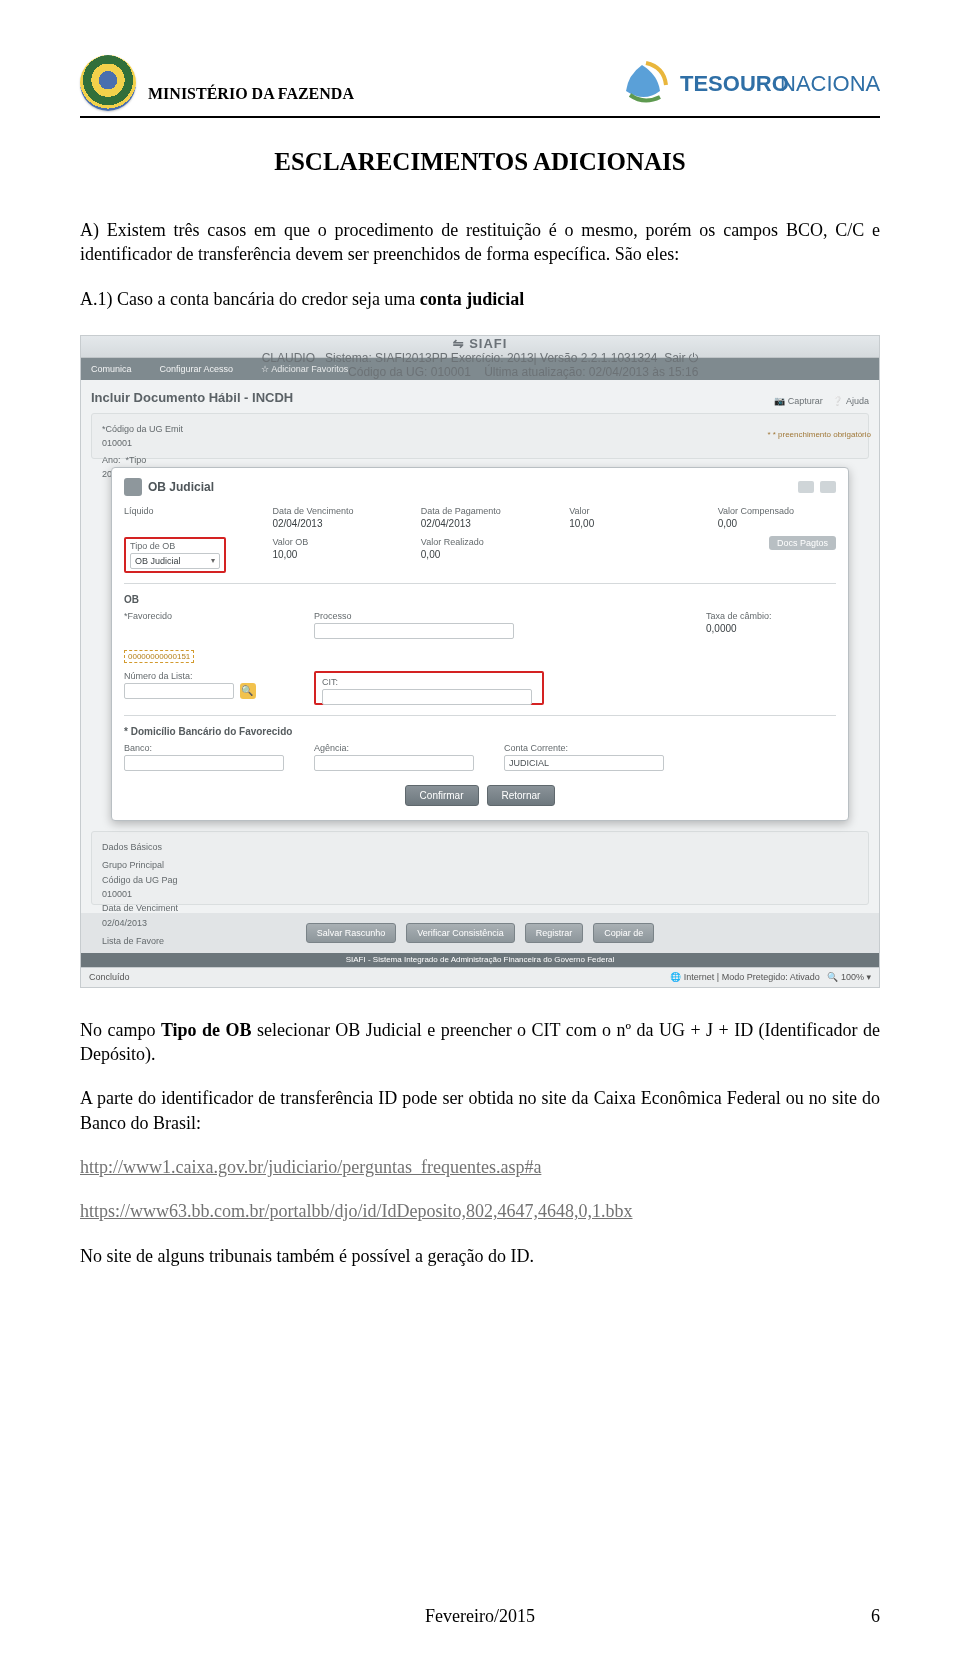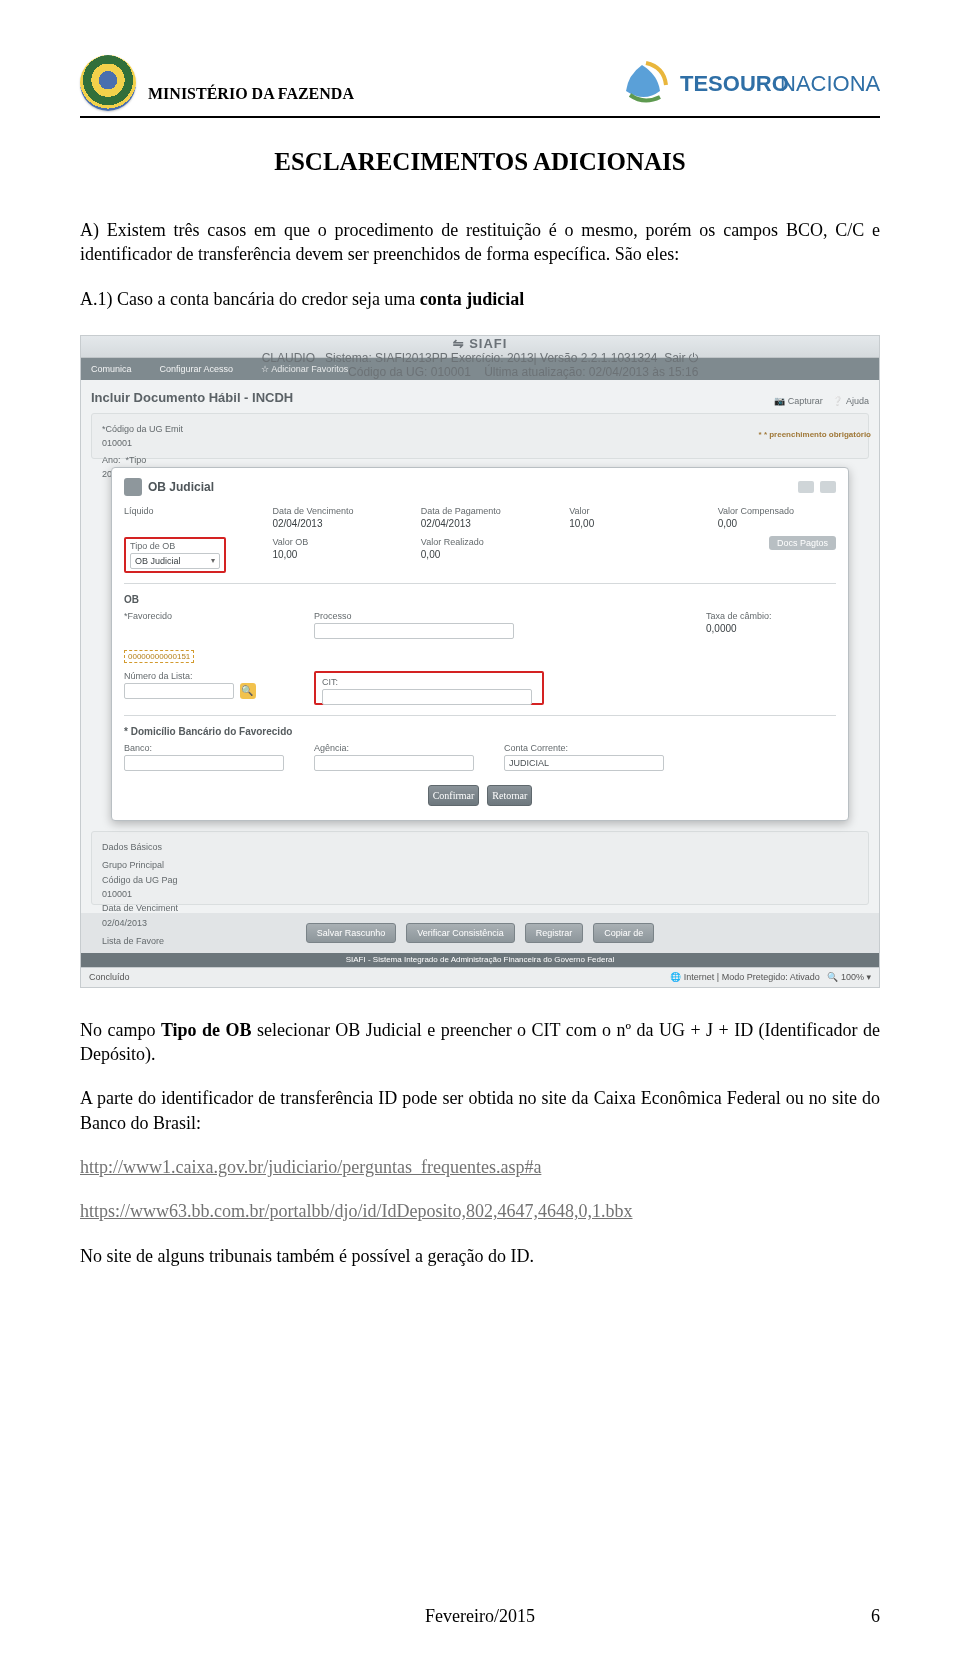--- a/index.html
+++ b/index.html
@@ -138,23 +138,22 @@
   .input-sim {
     background: #fff; border: 1px solid #c3c8cb; border-radius: 2px;
     height: 16px; width: 100%; display: inline-block;
   }
   .section-hr { border: none; border-top: 1px solid #d5d9db; margin: 10px 0; }
   .sub-title { font-size: 10px; color: #555b5e; font-weight: bold; margin-bottom: 6px; }
   .btnbar { display: flex; gap: 8px; justify-content: center; margin: 12px 0 2px 0; }
   .btn-sim {
     background: linear-gradient(#8a9399,#6e787e);
     color: #fff; font-size: 10px;
-    padding: 4px 4px; border-radius: 3px;
+    padding: 4px 14px; border-radius: 3px;
     border: 1px solid #5f686d;
-    font-family: Liberation Serif, serif;
   }
   .greybtnbar { display: flex; gap: 10px; justify-content: center; padding: 10px; background: #e1e4e6; }
   .greybtn { background: linear-gradient(#a9b0b4,#8d969b); color: #fff; font-size: 9px; padding: 4px 10px; border-radius: 3px; border: 1px solid #7a8388; }
   .ss-footer {
     height: 14px; background: #6c767b; color: #fff; font-size: 8px;
     display: flex; align-items: center; justify-content: center;
   }
   .ss-status {
     height: 20px; background: #eceeef; border-top: 1px solid #c7cccf;
     display: flex; align-items: center; justify-content: space-between;
@@ -166,21 +165,21 @@
     margin-top: 27px;
   }
   .num-lista-row { display: flex; align-items: center; gap: 6px; }
   .num-lista-row .input-sim { width: 110px; }
   .lupa {
     width: 16px; height: 16px; background: #f2c24d; border-radius: 3px; display: flex;
     align-items: center; justify-content: center; font-size: 10px; color: #5a4300;
   }
   .bank-row .field { flex: 0 0 160px; }
   .ghost-right {
-    position: absolute; right: 8px; top: 50px; font-size: 8px; color: #a07838; font-weight: bold;
+    position: absolute; right: 8px; top: 50px; font-size: 8px; color: #a07838;
   }
   .page-footer-center {
     position: absolute; bottom: 40px; left: 0; width: 100%;
     text-align: center; font-size: 18px;
   }
   .page-footer-right {
     position: absolute; bottom: 40px; right: 80px; font-size: 18px;
   }
 </style>
 </head>

